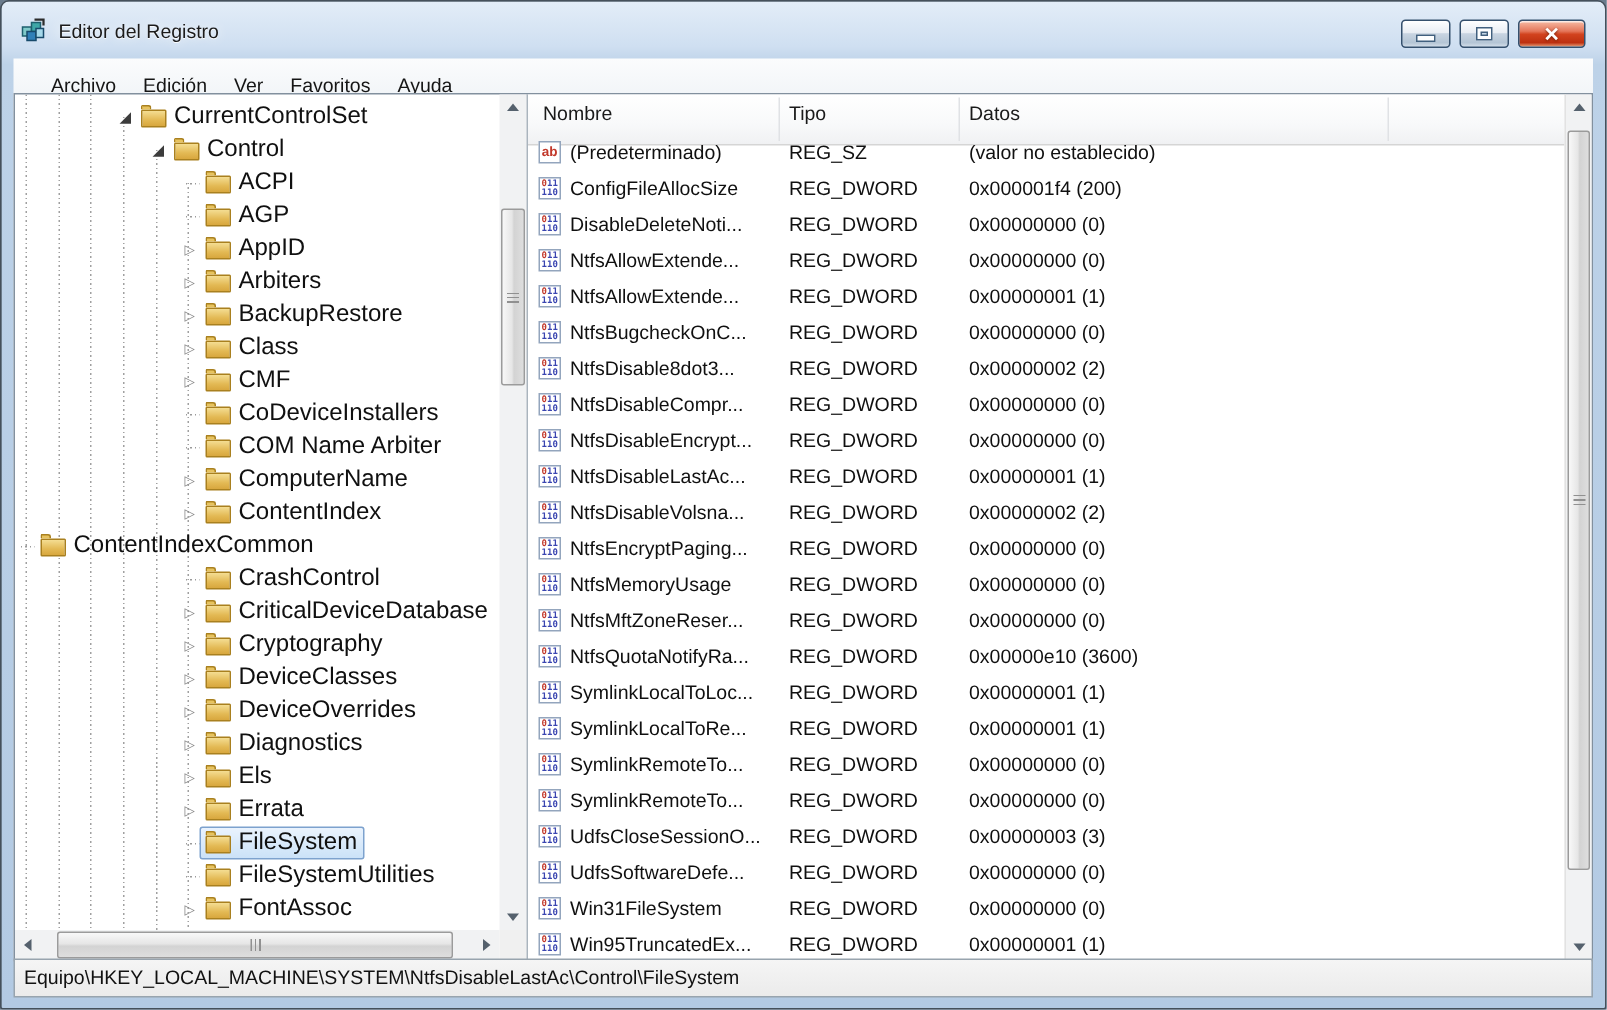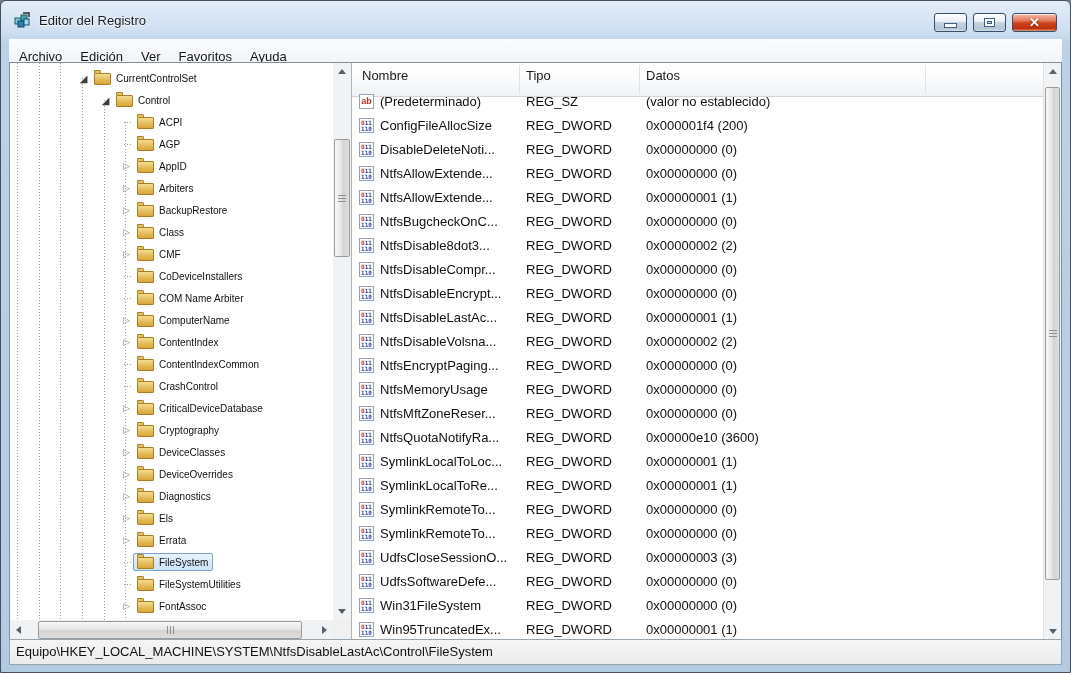--- a/index.html
+++ b/index.html
@@ -16,21 +16,21 @@
     display:flex;align-items:center;justify-content:center;
     box-shadow:inset 0 1px 0 rgba(255,255,255,.7);}
   .wbtn.minmax{width:33px;background:linear-gradient(#fdfeff,#e9eef4 45%,#c8d4e1 50%,#b4c5d5 85%,#d3dee9);}
   .wbtn.close{width:45px;background:linear-gradient(#f7bca6,#e4765a 40%,#d2431f 52%,#bd3010 85%,#e59a74);}
   .glyph-min{width:11px;height:3px;background:#fdfeff;border:1px solid #41607f;margin-top:6px;}
   .glyph-max{width:11px;height:9px;box-sizing:border-box;background:#fdfeff;border:1px solid #41607f;position:relative;}
   .glyph-max::after{content:'';position:absolute;inset:2px;background:linear-gradient(#d3e2ef,#a8c1d8);border:1px solid #41607f;}
   .glyph-close{color:#fff;font-size:13px;font-weight:bold;line-height:1;text-shadow:0 1px 2px #731d02;}
   
   .menubar{position:absolute;top:38px;left:8px;right:8px;height:35px;display:flex;align-items:center;
-    background:linear-gradient(#fbfcfd,#eef2f6);padding-left:1px;box-sizing:border-box;}
+    background:linear-gradient(#fbfcfd,#eef2f6);padding-left:16px;box-sizing:border-box;}
   .menu-item{font-size:13px;color:#151515;padding:2px 9px;white-space:nowrap;}
   
   .client{position:absolute;top:61px;left:8px;right:8px;height:579px;background:#fff;
     border:1px solid #82909e;box-sizing:border-box;}
   
   .tree-panel{position:absolute;left:0;top:0;width:341px;height:100%;}
   .tree-view{position:absolute;left:0;top:0;width:323px;height:557px;overflow:hidden;padding-top:4px;box-sizing:border-box;}
   .vline{position:absolute;width:1px;bottom:0;
     background:repeating-linear-gradient(to bottom,#a0a0a0 0 1px,transparent 1px 3px);}
   .titem{position:relative;display:flex;align-items:center;height:22px;white-space:nowrap;}
@@ -38,21 +38,21 @@
   .exp.open{font-size:10px;color:#3c3c3c;}
   .exp.closed{font-size:9px;color:#8a8a8a;}
   .exp.leaf::after{content:'';width:9px;height:1px;margin-left:4px;
     background:repeating-linear-gradient(to right,#9a9a9a 0 1px,transparent 1px 3px);}
   .tsel{display:flex;align-items:center;padding:1px 4px 1px 2px;border:1px solid transparent;border-radius:2px;}
   .tsel.on{border-color:#7da2ce;background:linear-gradient(#eaf3fd,#cbe2f8);}
   .folder{position:relative;width:17px;height:12px;flex:none;margin:2px 5px 0 1px;border-radius:1px;
     background:linear-gradient(#f4dd92,#e3b954 60%,#d8a73e);border:1px solid #a9801f;box-sizing:border-box;}
   .folder::before{content:'';position:absolute;left:-1px;top:-4px;width:7px;height:3px;border-radius:1px 2px 0 0;
     background:#e7c35f;border:1px solid #a9801f;border-bottom:none;box-sizing:border-box;}
-  .tlabel{font-size:10px;color:#101010;}
+  .tlabel{font-size:16px;color:#101010;}
   
   .sb{position:absolute;background:#f1f2f3;}
   .sb.v{width:18px;}
   .sb.h{height:20px;}
   .sb-btn{position:absolute;display:flex;align-items:center;justify-content:center;}
   .sb.v .sb-btn{width:18px;height:17px;left:0;}
   .sb.h .sb-btn{height:20px;width:17px;top:0;}
   .arr{width:0;height:0;}
   .arr.up{border-left:4px solid transparent;border-right:4px solid transparent;border-bottom:5px solid #55616d;}
   .arr.down{border-left:4px solid transparent;border-right:4px solid transparent;border-top:5px solid #55616d;}
@@ -217,21 +217,21 @@
               <span class="tlabel">ComputerName</span>
             </span>
           </div>
           <div class="titem" style="padding-left: 110px;">
             <span class="exp closed">▷</span>
             <span class="tsel">
               <span class="folder"></span>
               <span class="tlabel">ContentIndex</span>
             </span>
           </div>
-          <div class="titem" style="padding-left: 110px;">
+          <div class="titem" style="">
             <span class="exp leaf"></span>
             <span class="tsel">
               <span class="folder"></span>
               <span class="tlabel">ContentIndexCommon</span>
             </span>
           </div>
           <div class="titem" style="padding-left: 110px;">
             <span class="exp leaf"></span>
             <span class="tsel">
               <span class="folder"></span>

